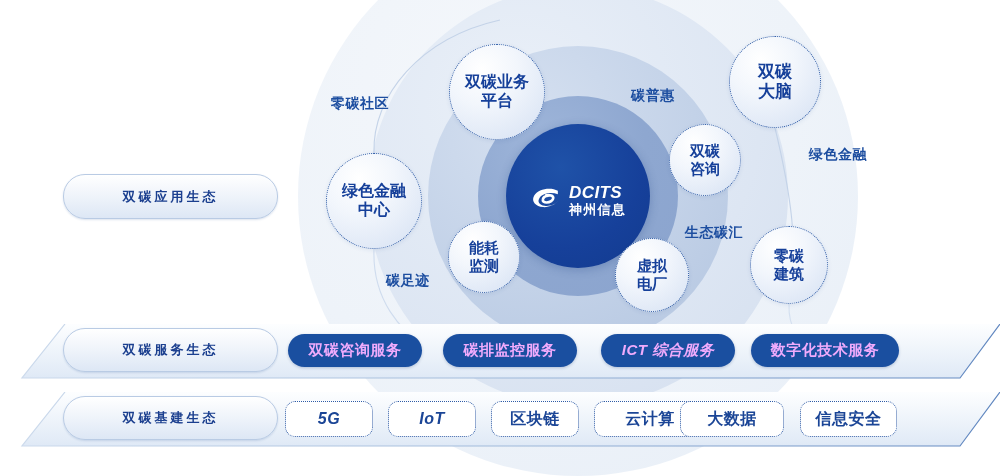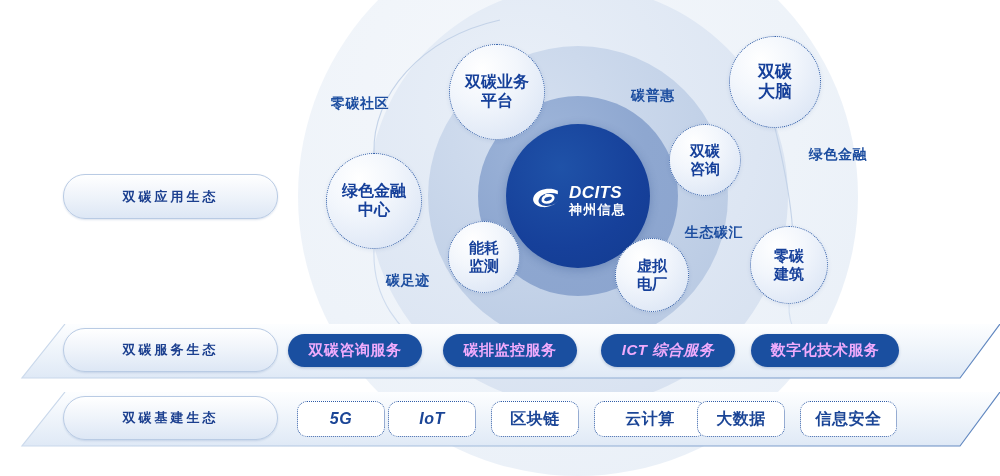--- a/index.html
+++ b/index.html
@@ -217,25 +217,25 @@
     <div class="pill" style="left:751px;top:10px;width:148px;height:33px;">数字化技术服务</div>
   </div>
 
   <div class="band" style="top:392px;height:56px;">
     <svg class="band-shape" viewBox="0 0 1000 56" preserveAspectRatio="none">
       <path d="M65 0 L 1000 0 L 960 54 L 22 54 Z" fill="url(#bandg)"></path>
       <path d="M65 0 L 22 54 L 960 54 L 1000 0" fill="none" stroke="url(#bandedge)" stroke-width="1.2"></path>
     </svg>
     <div class="row-label" style="left:63px;top:4px;width:215px;height:44px;">双碳基建生态</div>
 
-    <div class="chip italic" style="left:285px;top:9px;width:88px;height:36px;margin-left:12px;">5G</div>
+    <div class="chip italic" style="left:285px;top:9px;width:88px;height:36px;">5G</div>
     <div class="chip italic" style="left:388px;top:9px;width:88px;height:36px;">IoT</div>
     <div class="chip" style="left:491px;top:9px;width:88px;height:36px;">区块链</div>
     <div class="chip" style="left:594px;top:9px;width:112px;height:36px;">云计算</div>
-    <div class="chip" style="left:697px;top:9px;width:88px;height:36px;">大数据</div>
+    <div class="chip" style="left:680px;top:9px;width:104px;height:36px;">大数据</div>
     <div class="chip" style="left:800px;top:9px;width:97px;height:36px;">信息安全</div>
   </div>
 
   <div id="core-logo">
     <svg id="dcits-mark" viewBox="0 0 40 36">
       <path d="M33 7 C 24 2, 9 5, 4.5 13 C 0.5 20, 7 26, 15 26.5 C 22 27, 30 24, 33 19 C 30.5 23.5, 23 26, 17 25 C 11 24, 8 20, 11 15.5 C 14.5 10, 25 8, 33 11 Z" fill="#ffffff"></path>
       <path d="M19 12.5 C 23.5 11.5, 27.5 12.5, 27.5 15.5 C 27.5 18.5, 23.5 21, 19.5 21 C 16.5 21, 14.5 19.5, 15 17.5 C 15.5 15, 18 13, 21.5 12.8" fill="none" stroke="#ffffff" stroke-width="3.2" stroke-linecap="round"></path>
     </svg>
     <div id="logo-text-block">
       <div id="logo-latin">DCITS</div>

